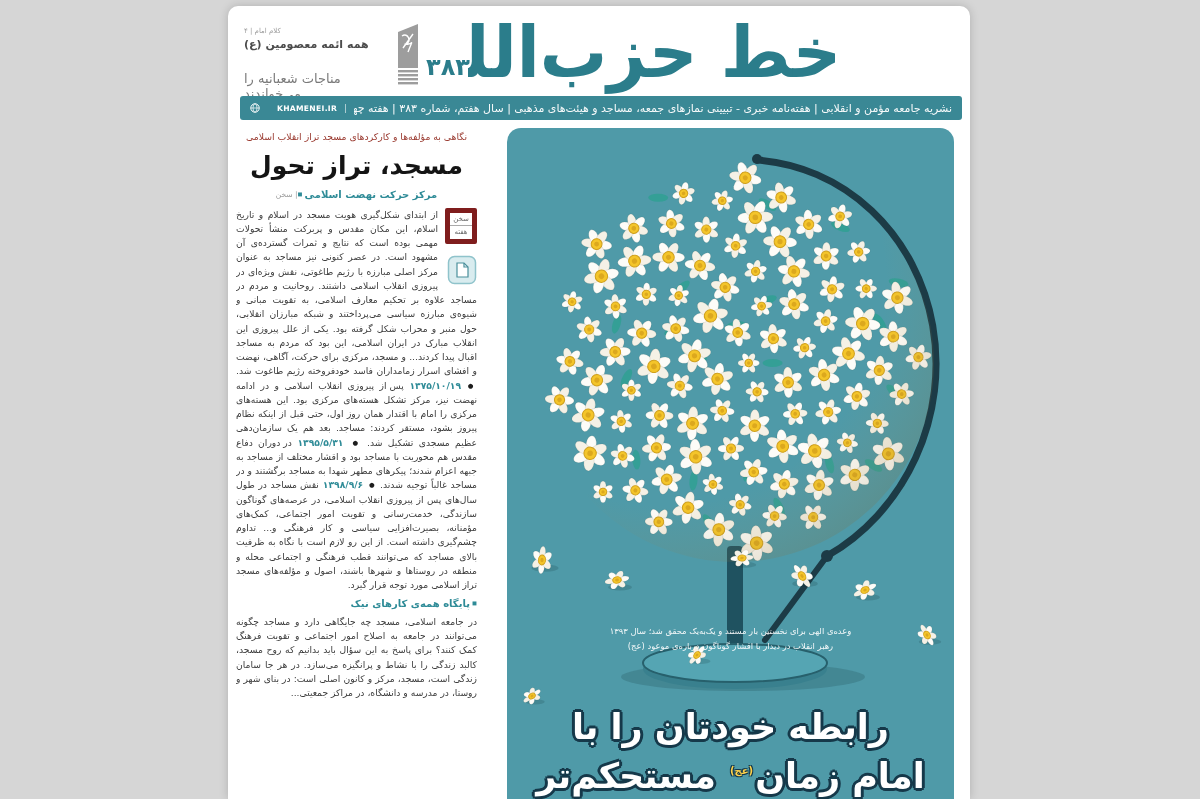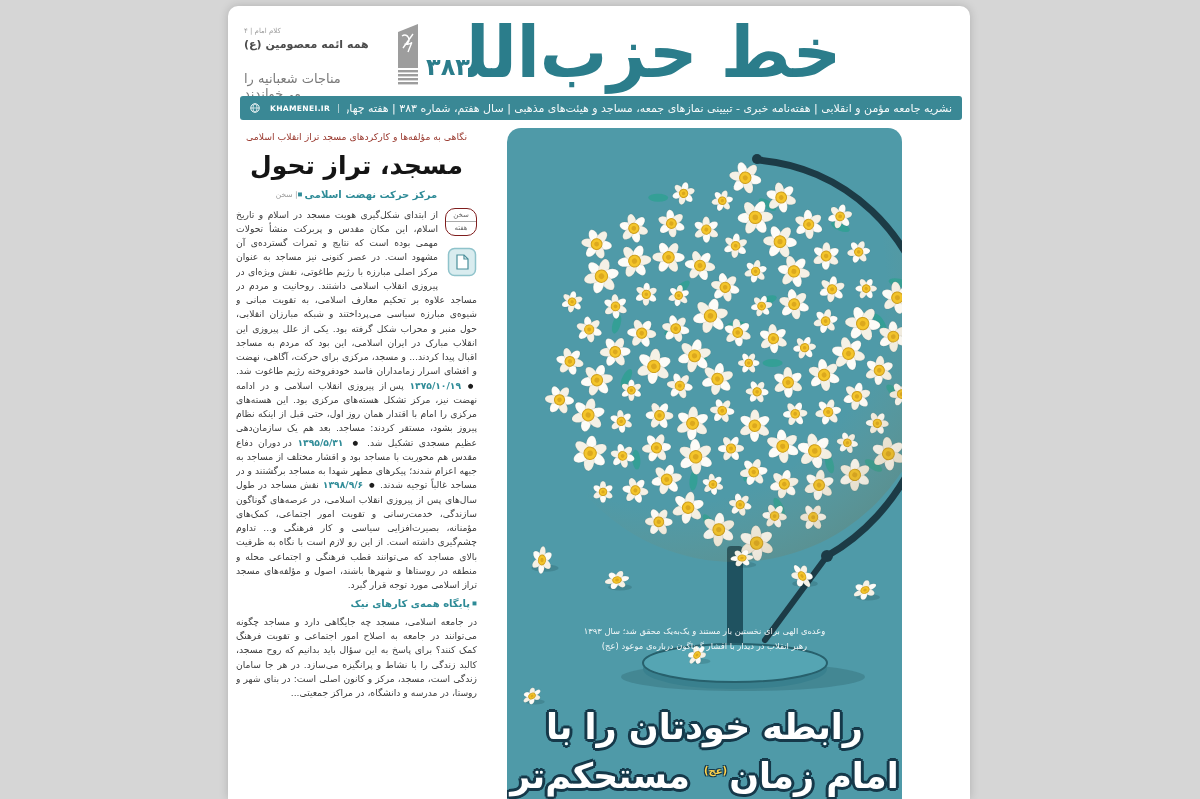--- a/index.html
+++ b/index.html
@@ -38,46 +38,46 @@
   }
   
   .banner{
     position:absolute;top:90px;left:12px;right:8px;height:24px;
     background:var(--c-banner);border-radius:3px;
     display:flex;align-items:center;direction:rtl;
     padding:0 10px;gap:7px;color:#fff;box-sizing:border-box;
   }
   .banner-text{font-size:11px;white-space:nowrap;overflow:hidden;opacity:.96;}
   .banner-sep{font-size:8px;opacity:.8;}
-  .banner-handle{display:flex;align-items:center;gap:10px;font-size:7.6px;font-weight:bold;letter-spacing:.3px;direction:ltr;}
+  .banner-handle{display:flex;align-items:center;gap:17px;font-size:7.6px;font-weight:bold;letter-spacing:.3px;direction:ltr;}
   
   .article{
     position:absolute;top:122px;left:8px;width:241px;bottom:0;
     direction:rtl;overflow:hidden;
   }
   .kicker{text-align:center;font-size:9.3px;color:var(--c-kicker);margin:2px 4px 7px;line-height:1.4;}
   .headline{text-align:center;font-weight:900;font-size:25px;line-height:1.3;color:#141414;}
   .lead-line{display:flex;justify-content:center;align-items:center;gap:0;margin:6px 0 8px;direction:ltr;}
   .section-label{font-size:7.5px;color:#9b9b9b;}
   .lead-subhead{font-size:10px;font-weight:bold;color:var(--c-date);}
   .lead-subhead::before{content:"◼ ";font-size:6px;vertical-align:2px;}
   .badge-col{float:right;width:32px;margin-left:7px;margin-bottom:4px;}
-  .badge-box{border:1px solid #7f1d1d;border-radius:10px;overflow:hidden;margin-bottom:11px;}
+  .badge-box{border:5px solid #7f1d1d;border-radius:2px;overflow:hidden;margin-bottom:11px;}
   .badge-cell{font-size:7px;text-align:center;color:#666;padding:1px 0;border-bottom:1px solid #aaa;}
   .badge-cell:last-child{border-bottom:none;}
   .doc-icon{display:block;width:30px;height:30px;}
   .article-body{font-size:9.2px;line-height:1.55;text-align:justify;color:#3a3a3a;}
   .article-body p{margin:0 0 3px;}
   .seg-date{color:var(--c-date);font-weight:bold;}
   .seg-bullet{color:#1d1d1d;font-size:6.5px;vertical-align:1px;padding:0 1px;}
   .subhead{color:var(--c-date);font-weight:bold;font-size:10px;margin:4px 0 3px;}
   .subhead::before{content:"◼ ";font-size:6px;vertical-align:2px;}
   
   .poster{
-    position:absolute;left:279px;top:122px;width:395px;height:671px;
+    position:absolute;left:279px;top:122px;width:447px;height:671px;
     background:var(--c-poster);border-radius:14px 14px 0 0;overflow:hidden;
   }
   .poster svg.globe{position:absolute;left:0;top:0;}
   .poster-caption{
     position:absolute;top:496px;left:10px;right:10px;text-align:center;
     color:#fff;font-size:8.4px;line-height:1.8;opacity:.93;direction:rtl;
   }
   .poster-title{
     position:absolute;top:575px;left:0;right:0;text-align:center;
     color:#fff;font-weight:900;font-size:35px;line-height:1.4;direction:rtl;

